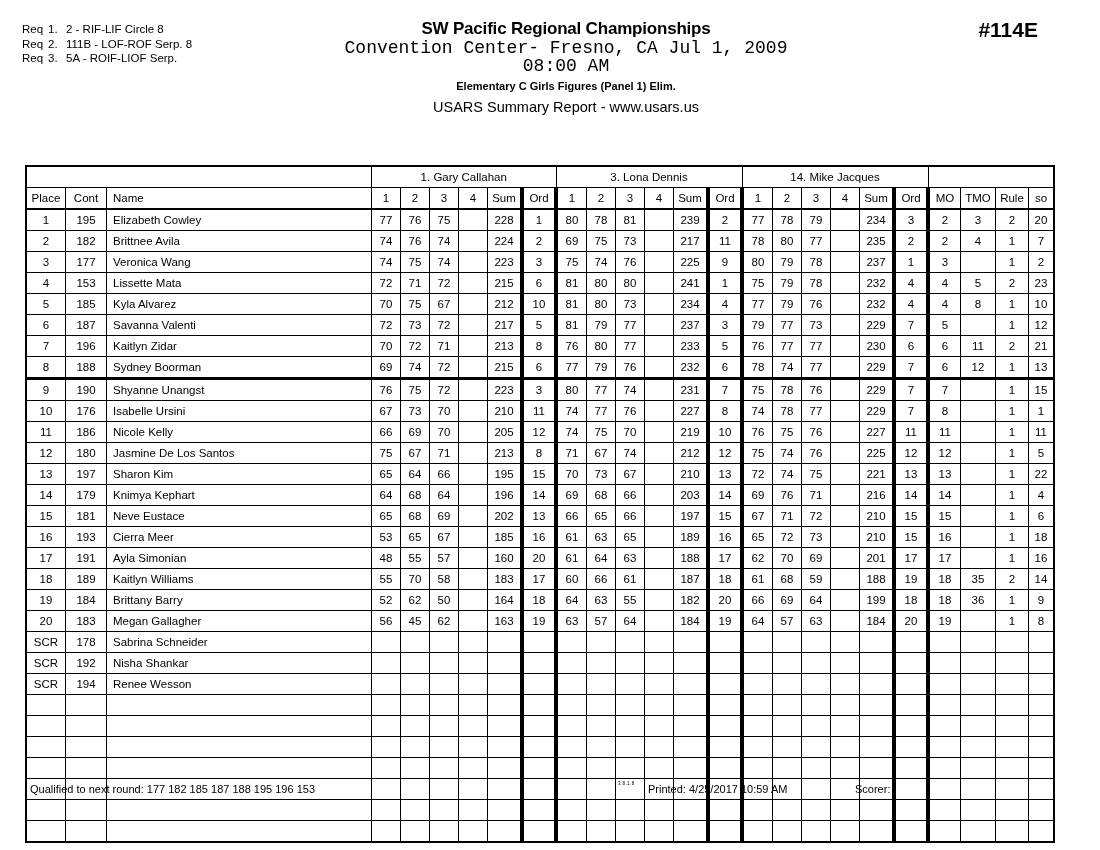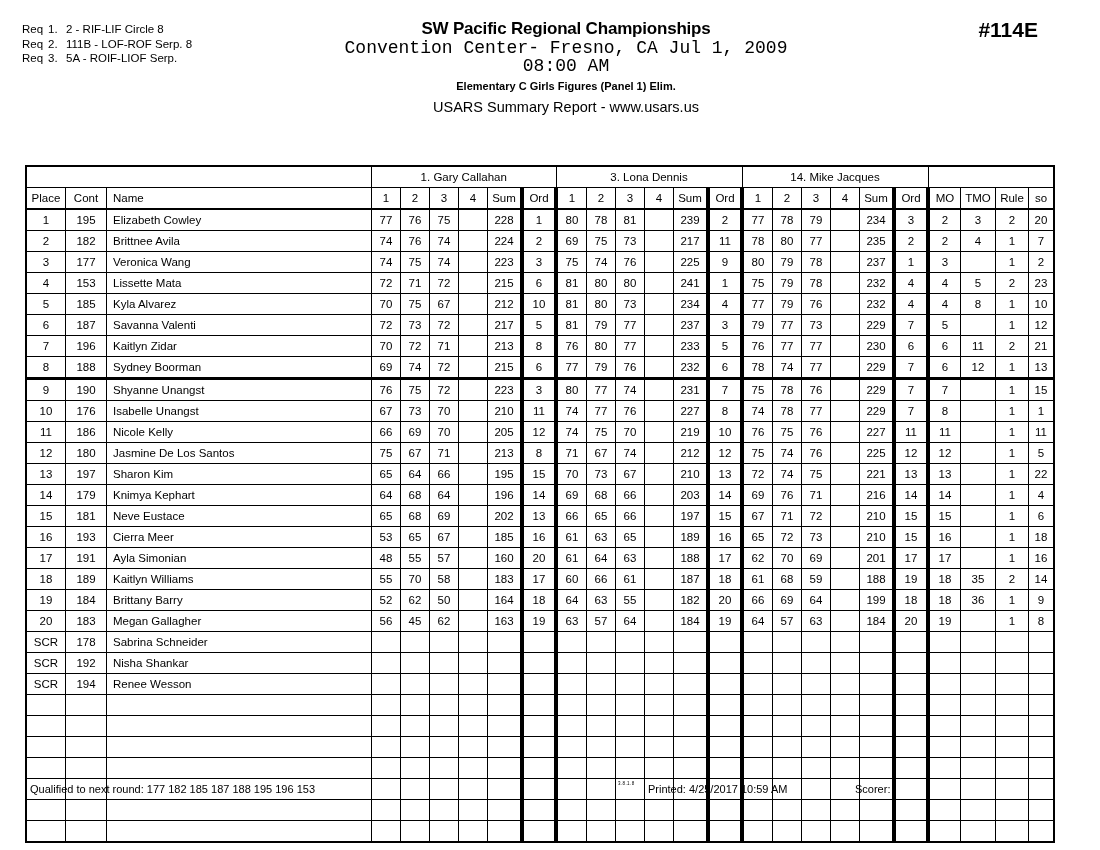--- a/index.html
+++ b/index.html
@@ -395,21 +395,21 @@
         <td class="c-sum">229</td>
         <td class="c-ord tk-l tk-r">7</td>
         <td class="c-mo">7</td>
         <td class="c-tmo"></td>
         <td class="c-rule">1</td>
         <td class="c-so">15</td>
       </tr>
       <tr class="">
         <td class="c-place">10</td>
         <td class="c-cont">176</td>
-        <td class="c-name">Isabelle Unangst</td>
+        <td class="c-name">Isabelle Ursini</td>
         <td class="c-sc">67</td>
         <td class="c-sc">73</td>
         <td class="c-sc">70</td>
         <td class="c-sc"></td>
         <td class="c-sum">210</td>
         <td class="c-ord tk-l tk-r">11</td>
         <td class="c-sc">74</td>
         <td class="c-sc">77</td>
         <td class="c-sc">76</td>
         <td class="c-sc"></td>

